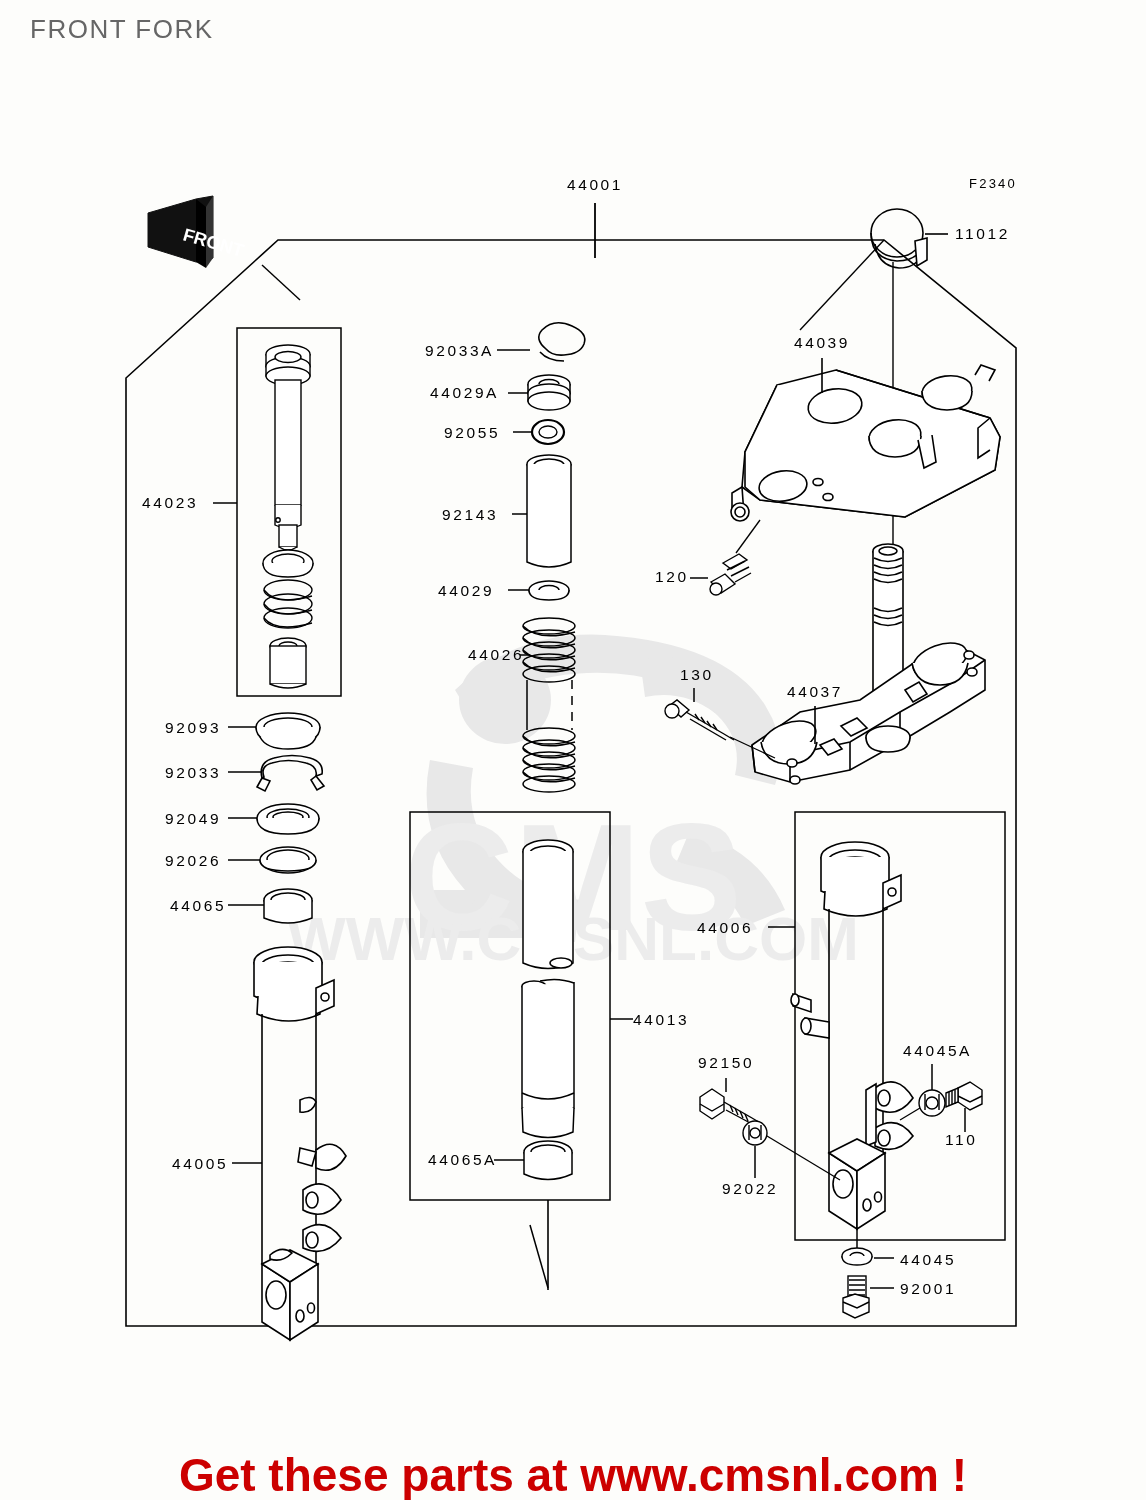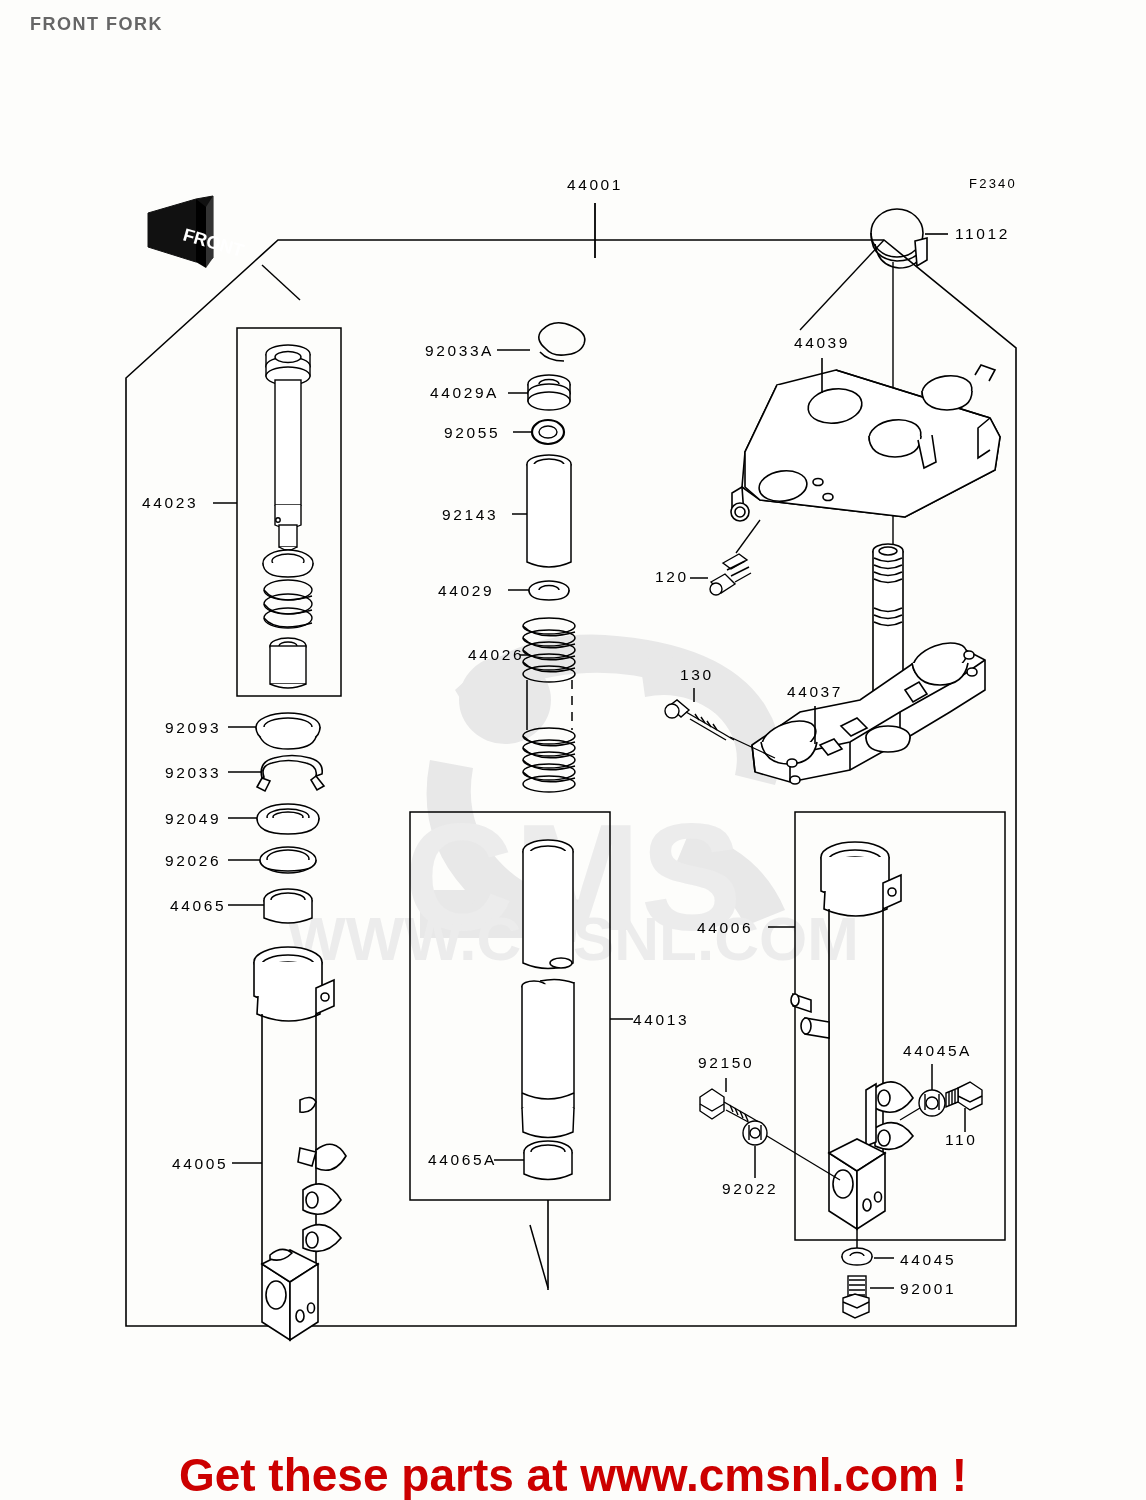--- a/index.html
+++ b/index.html
@@ -1,21 +1,21 @@
 <!DOCTYPE html>
 <html><head>
 <meta charset="utf-8">
 <title>FRONT FORK</title>
 <style>
   html,body{margin:0;padding:0;background:#fdfdfb;}
   body{width:1146px;height:1500px;position:relative;overflow:hidden;
        font-family:"Liberation Sans",sans-serif;}
 
-  #page-title{position:absolute;left:30px;top:14px;font-size:18px;
-              letter-spacing:1.5px;color:#666;font-weight:700;}
+  #page-title{position:absolute;left:30px;top:14px;font-size:26px;
+              letter-spacing:1.5px;color:#666;font-weight:400;}
 
   #footer-note{position:absolute;left:0;top:1448px;width:1146px;text-align:center;
                font-size:46px;font-weight:700;color:#cc0000;letter-spacing:0px;
                font-family:"Liberation Sans",sans-serif;}
 
   #diagram{position:absolute;left:0;top:0;width:1146px;height:1440px;}
   #diagram svg{display:block;}
 
   .lbl{font-family:"Liberation Sans",sans-serif;font-size:15.5px;fill:#000;
        letter-spacing:2.6px;}

